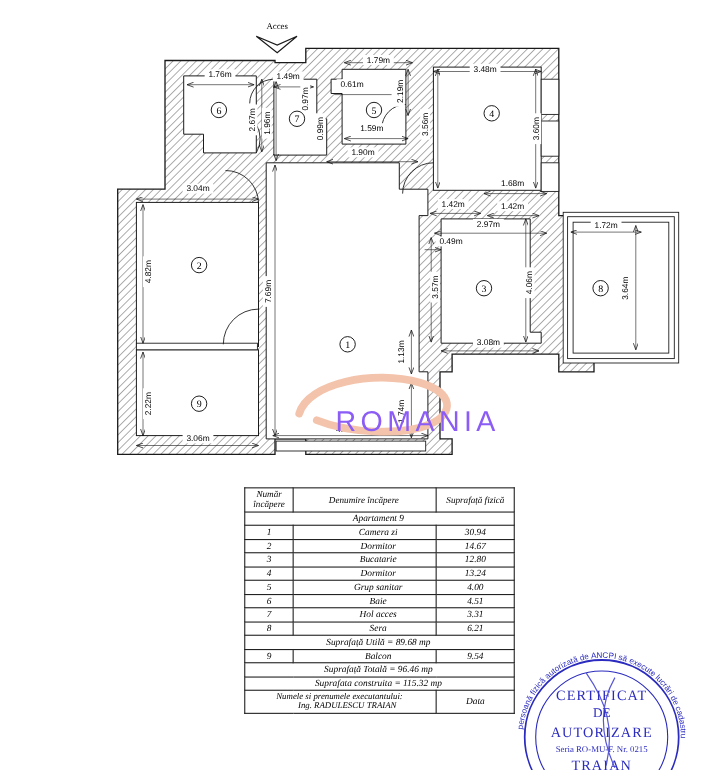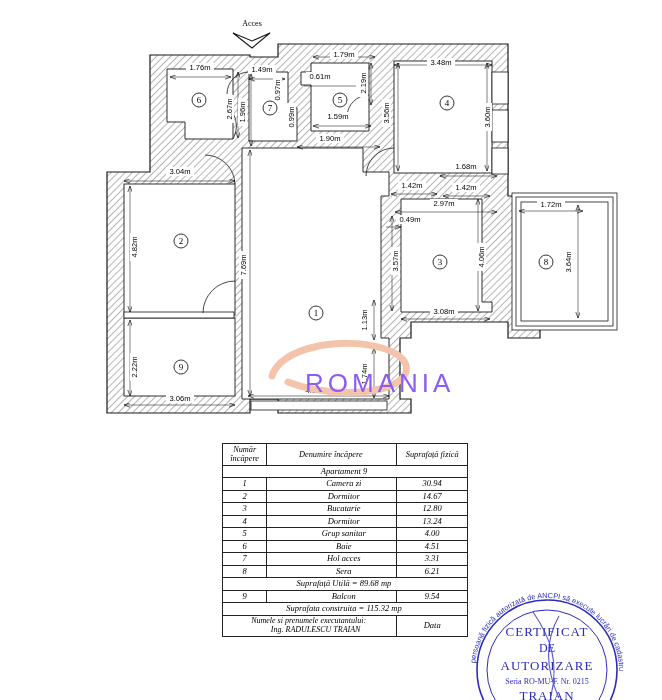--- a/index.html
+++ b/index.html
@@ -309,20 +309,23 @@
         </tr>
         <tr>
           <td colspan="3" class="sum">Suprafață Utilă = 89.68 mp</td>
         </tr>
         <tr>
           <td class="c-num">9</td>
           <td class="c-name">Balcon</td>
           <td class="c-area">9.54</td>
         </tr>
         <tr>
+          <td colspan="3" class="sum">Suprafață Totală = 96.46 mp</td>
+        </tr>
+        <tr>
           <td colspan="3" class="sum">Suprafata construita = 115.32 mp</td>
         </tr>
         <tr>
           <td colspan="2" class="exec"><span>Numele si prenumele executantului:</span><span class="l2">Ing. RADULESCU TRAIAN</span></td>
           <td class="c-area">Data</td>
         </tr>
       </tbody>
   </table>
 </div>
 

